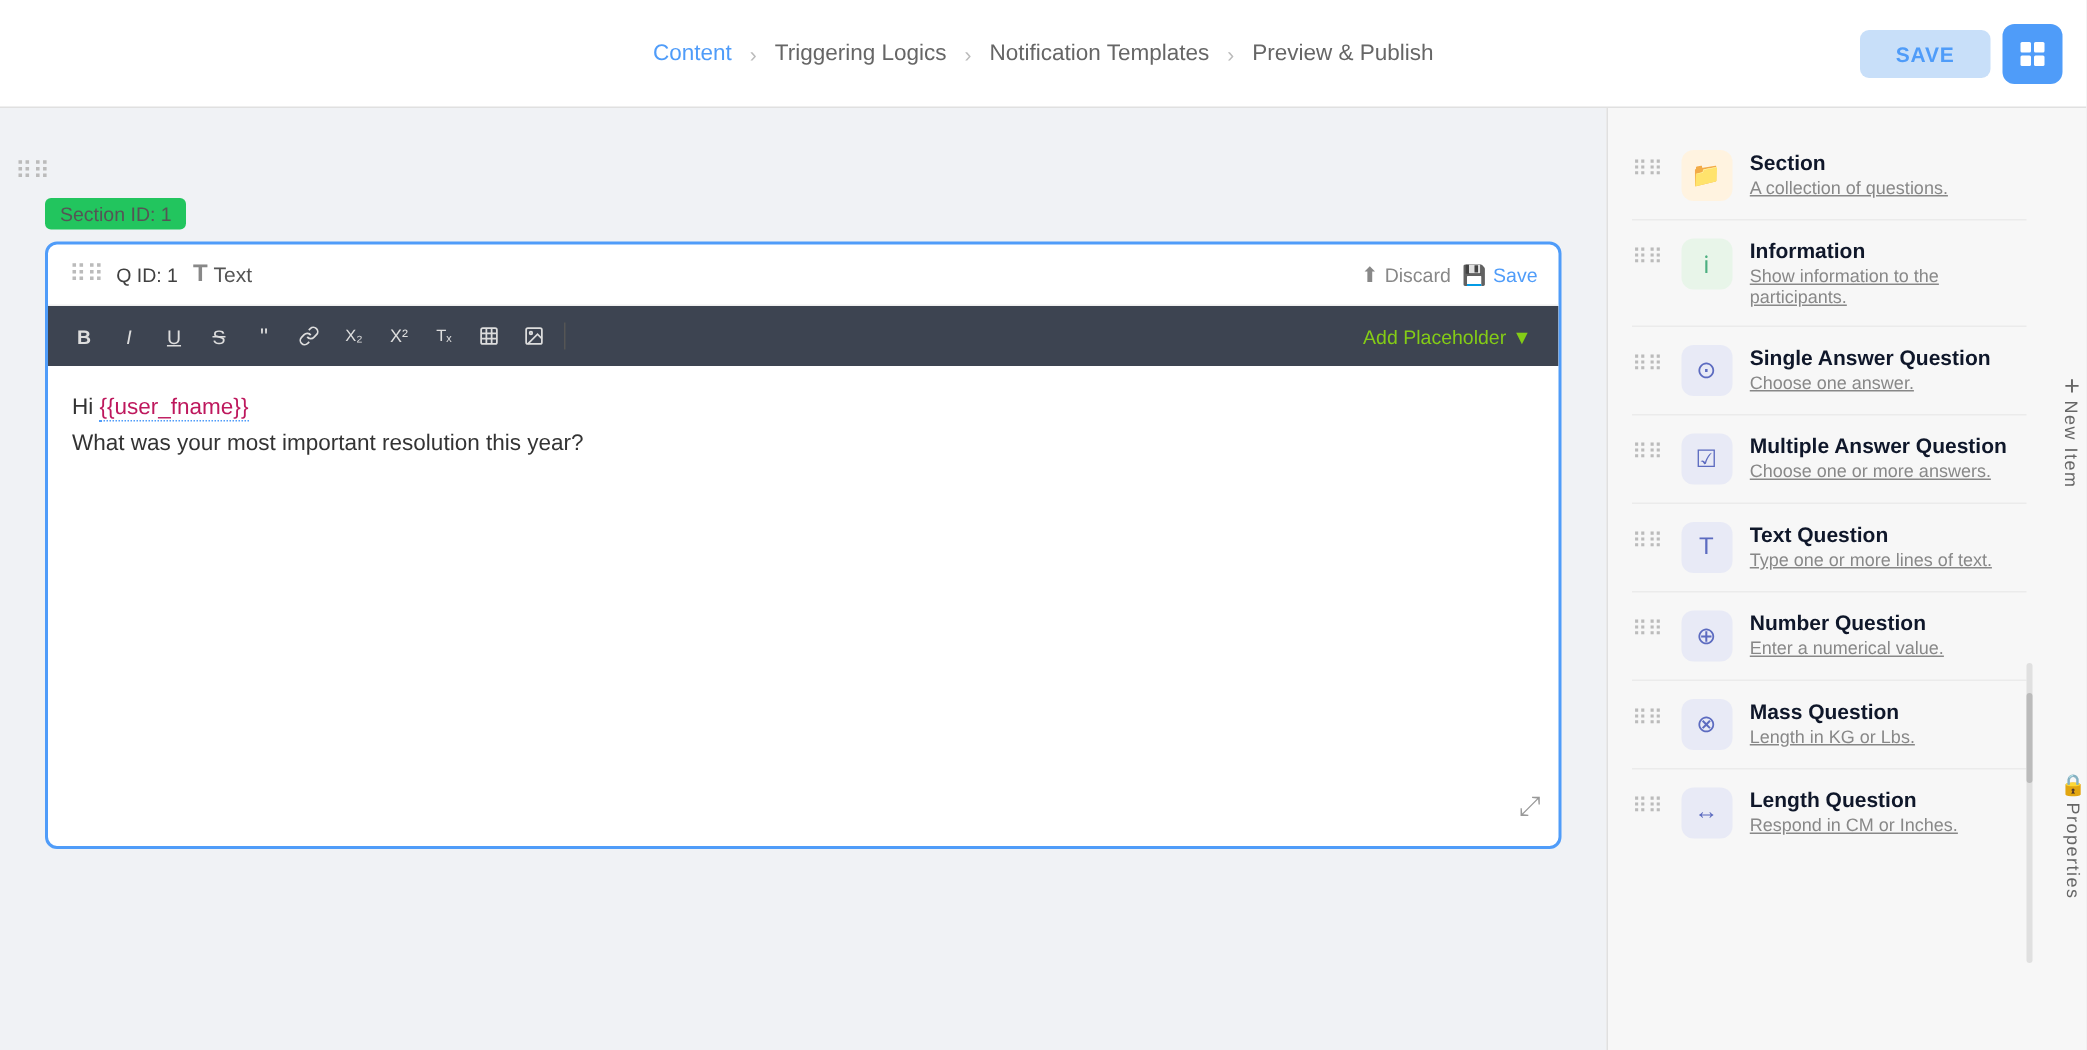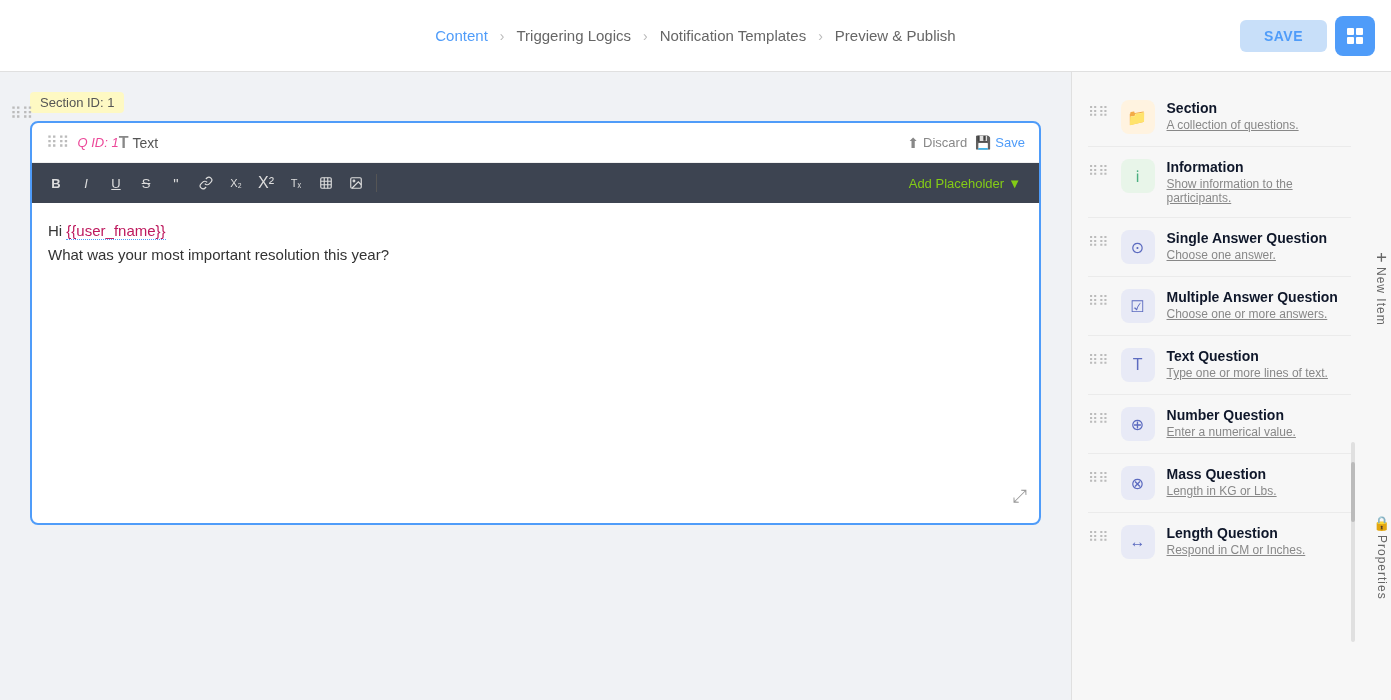--- a/index.html
+++ b/index.html
@@ -96,46 +96,47 @@
     .section-drag {
       position: absolute;
       left: -20px;
       top: 12px;
       color: #bbb;
       cursor: grab;
       font-size: 16px;
     }
     .section-label {
       display: inline-block;
-      background: #fef9c3;
+      background: #22c55e;
       border-radius: 4px;
       padding: 3px 10px;
       font-size: 13px;
       color: #555;
       margin-bottom: 8px;
+      margin-top: 40px;
     }
 
     
     .question-card {
       background: #fff;
       border-radius: 8px;
       border: 2px solid #4f9cf9;
       padding: 0;
       overflow: hidden;
     }
     .question-header {
       display: flex;
       align-items: center;
       padding: 10px 14px;
       border-bottom: 1px solid #f0f0f0;
     }
     .question-header .q-id {
       font-size: 13px;
-      color: #ec4899;
-      font-style: italic;
+      color: #404040;
+      margin-right: 10px;
     }
     .question-header .q-type-icon {
       color: #888;
       margin-right: 4px;
       font-size: 16px;
     }
     .question-header .q-type-label {
       font-size: 14px;
       color: #555;
       flex: 1;
@@ -407,21 +408,21 @@
           <button class="toolbar-btn" style="text-decoration:underline;">U</button>
           <button class="toolbar-btn" style="text-decoration:line-through;">S</button>
           <button class="toolbar-btn" style="font-size:15px;">"</button>
           <button class="toolbar-btn">
             <svg width="14" height="14" viewBox="0 0 24 24" fill="none" stroke="currentColor" stroke-width="2">
               <path d="M10 13a5 5 0 0 0 7.54.54l3-3a5 5 0 0 0-7.07-7.07l-1.72 1.71"></path>
               <path d="M14 11a5 5 0 0 0-7.54-.54l-3 3a5 5 0 0 0 7.07 7.07l1.71-1.71"></path>
             </svg>
           </button>
           <button class="toolbar-btn" style="font-size:11px;">X₂</button>
-          <button class="toolbar-btn" style="font-size:16px;">X²</button>
+          <button class="toolbar-btn" style="font-size:12px;">X²</button>
           <button class="toolbar-btn" style="font-size:11px;">Tₓ</button>
           <button class="toolbar-btn">
             <svg width="14" height="14" viewBox="0 0 24 24" fill="none" stroke="currentColor" stroke-width="2">
               <rect x="3" y="3" width="18" height="18" rx="2"></rect>
               <line x1="3" y1="9" x2="21" y2="9"></line>
               <line x1="3" y1="15" x2="21" y2="15"></line>
               <line x1="9" y1="3" x2="9" y2="21"></line>
               <line x1="15" y1="3" x2="15" y2="21"></line>
             </svg>
           </button>

